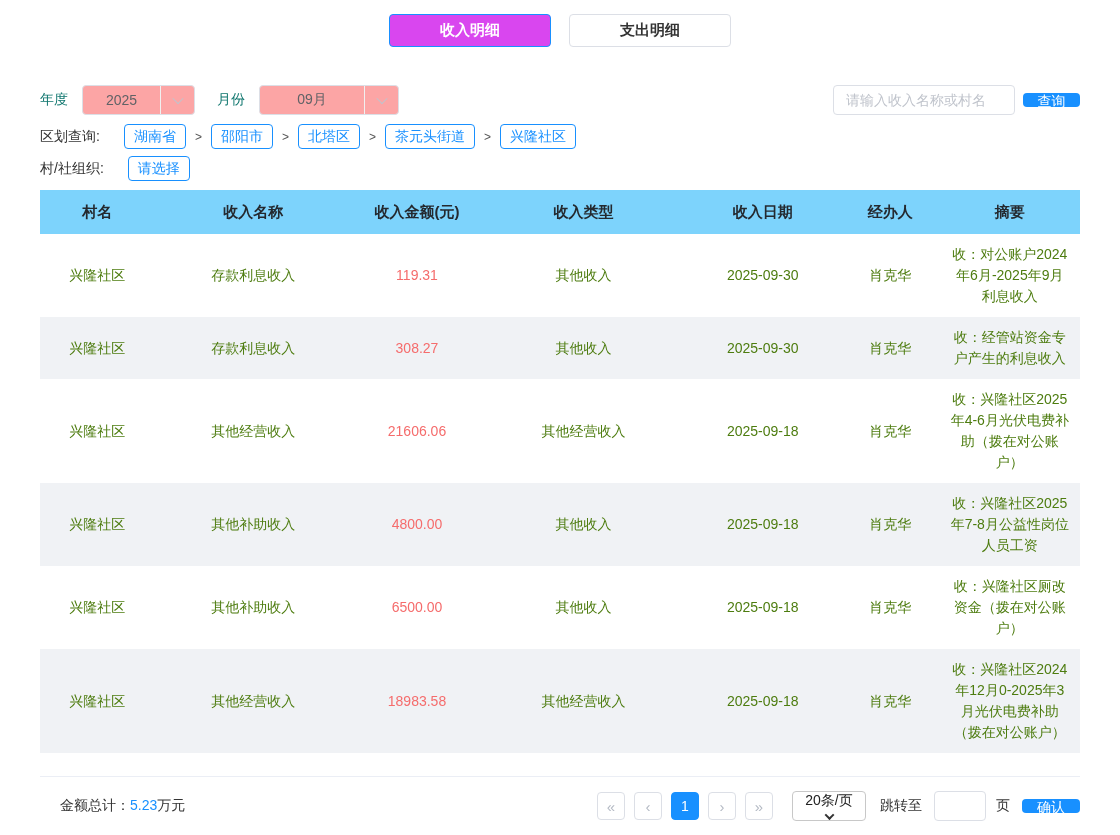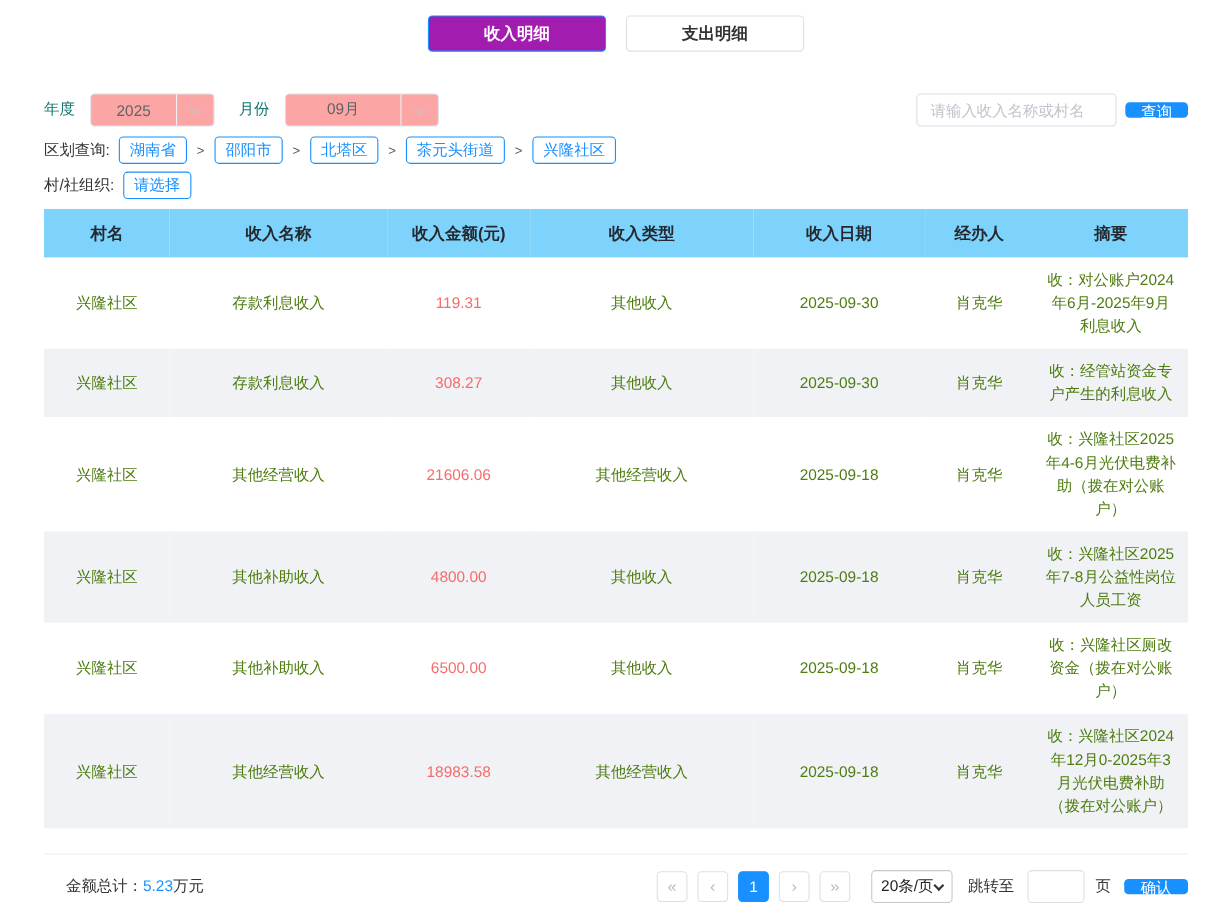--- a/index.html
+++ b/index.html
@@ -11,21 +11,21 @@
   }
   .page { display:flex; flex-direction:column; width:1120px; height:835px; }
 
   
   .tabs { padding-top:14px; display:flex; justify-content:center; gap:18px; }
   .tab-btn {
     width:162px; height:33px; border-radius:4px; font-size:15px; font-weight:bold;
     display:flex; align-items:center; justify-content:center; cursor:pointer;
     border:1px solid #dcdfe6; background:#fff; color:#333;
   }
-  .tab-btn.active { background:#a21caf; border-color:#1890ff; color:#fff; }
+  .tab-btn.active { background:#d946ef; border-color:#1890ff; color:#fff; }
 
   
   .filter-row { margin:38px 40px 0; display:flex; align-items:center; height:30px; }
   .flabel { color:#0f766e; margin-right:14px; }
   .select-box {
     height:30px; border:1px solid #dcdfe6; border-radius:4px; background:#fca5a5;
     display:flex; align-items:center; cursor:pointer;
   }
   .select-box .sel-val { flex:1; text-align:center; color:#606266; padding:0 8px; }
   .select-box .chev-cell {
@@ -48,21 +48,21 @@
   .btn-primary {
     height:14px; background:#1890ff; color:#fff; border:none; border-radius:4px;
     font-size:14px; padding:0 16px; cursor:pointer;
     font-family:"Liberation Sans","DejaVu Sans",sans-serif;
     text-align:center;
   }
   .search-btn { margin-left:8px; width:57px; padding:0; }
 
   
   .region-row, .village-row { margin:9px 40px 0; display:flex; align-items:center; flex-wrap:wrap; }
-  .rlabel { margin-right:8px; color:#333; }
+  .rlabel { margin-right:24px; color:#333; }
   .crumb-btn {
     border:1px solid #1890ff; color:#1890ff; background:#fff; border-radius:4px;
     height:25px; padding:0 9px; font-size:14px; cursor:pointer;
     display:inline-flex; align-items:center;
     font-family:"Liberation Sans","DejaVu Sans",sans-serif;
   }
   .crumb-sep { color:#555; font-size:12px; margin:0 9px; }
   .village-row { margin-top:7px; }
 
   
@@ -92,21 +92,21 @@
   .pager { margin-left:auto; display:flex; align-items:center; }
   .pg-btn {
     width:28px; height:28px; border:1px solid #dcdfe6; border-radius:4px; background:#fff;
     color:#b4bac4; font-size:15px; display:flex; align-items:center; justify-content:center;
     cursor:pointer; margin-right:9px; line-height:1;
   }
   .pg-btn.current { background:#1890ff; border-color:#1890ff; color:#fff; font-size:14px; }
   .page-size-sel {
     width:74px; height:30px; border:1px solid #c8c8c8; border-radius:4px; background:#fff;
     display:flex; align-items:center; justify-content:space-between; padding:0 8px;
-    margin:0 14px 0 10px; cursor:pointer; color:#222;
+    margin:0 14px 0 10px; cursor:pointer; color:#222;flex-direction:column;
   }
   .page-size-sel .chev { border-color:#333; border-width:2px; width:7px; height:7px; }
   .jump-label, .jump-unit { color:#333; }
   .jump-input {
     width:52px; height:30px; border:1px solid #dcdfe6; border-radius:4px; margin:0 10px 0 12px;
     outline:none; text-align:center; font-size:14px;
     font-family:"Liberation Sans","DejaVu Sans",sans-serif;
   }
   .confirm-btn { width:58px; margin-left:12px; padding:0; }
 </style>

